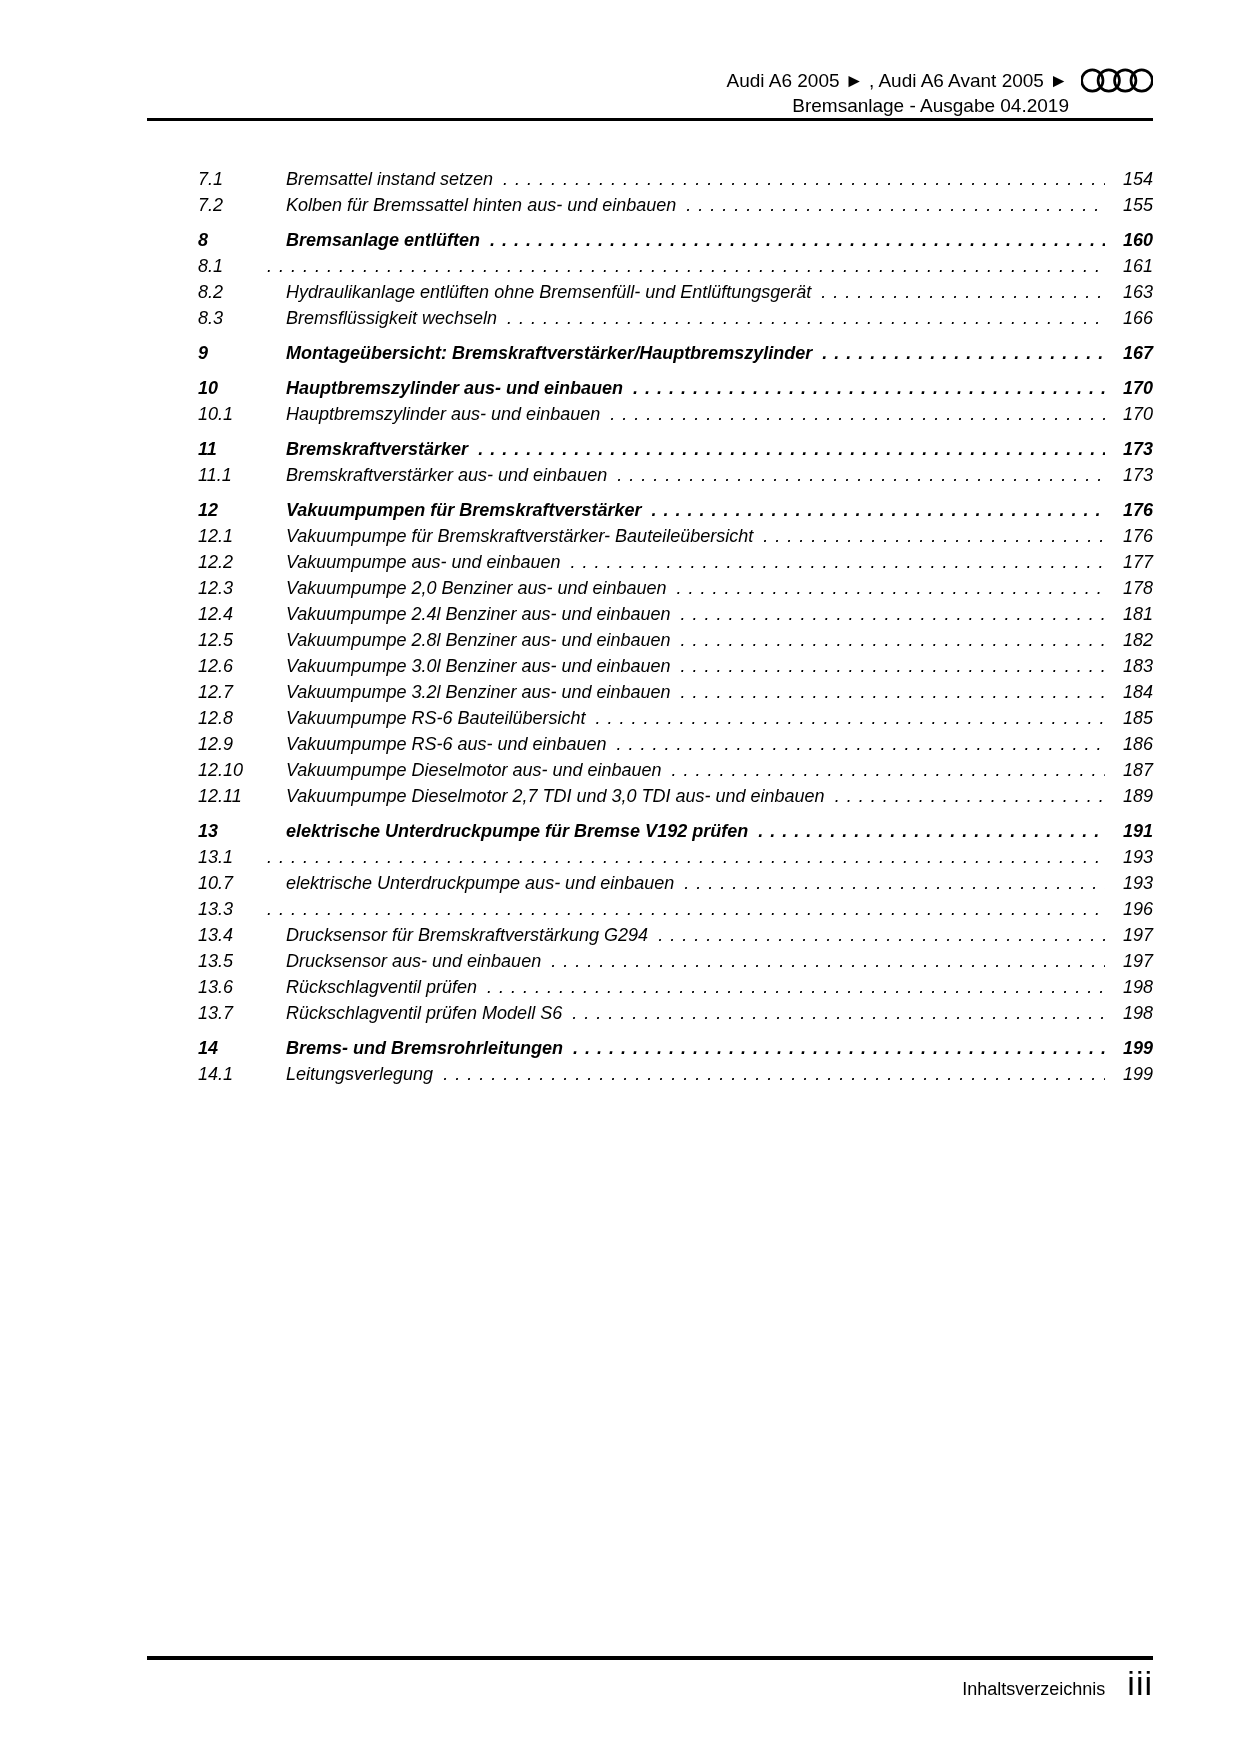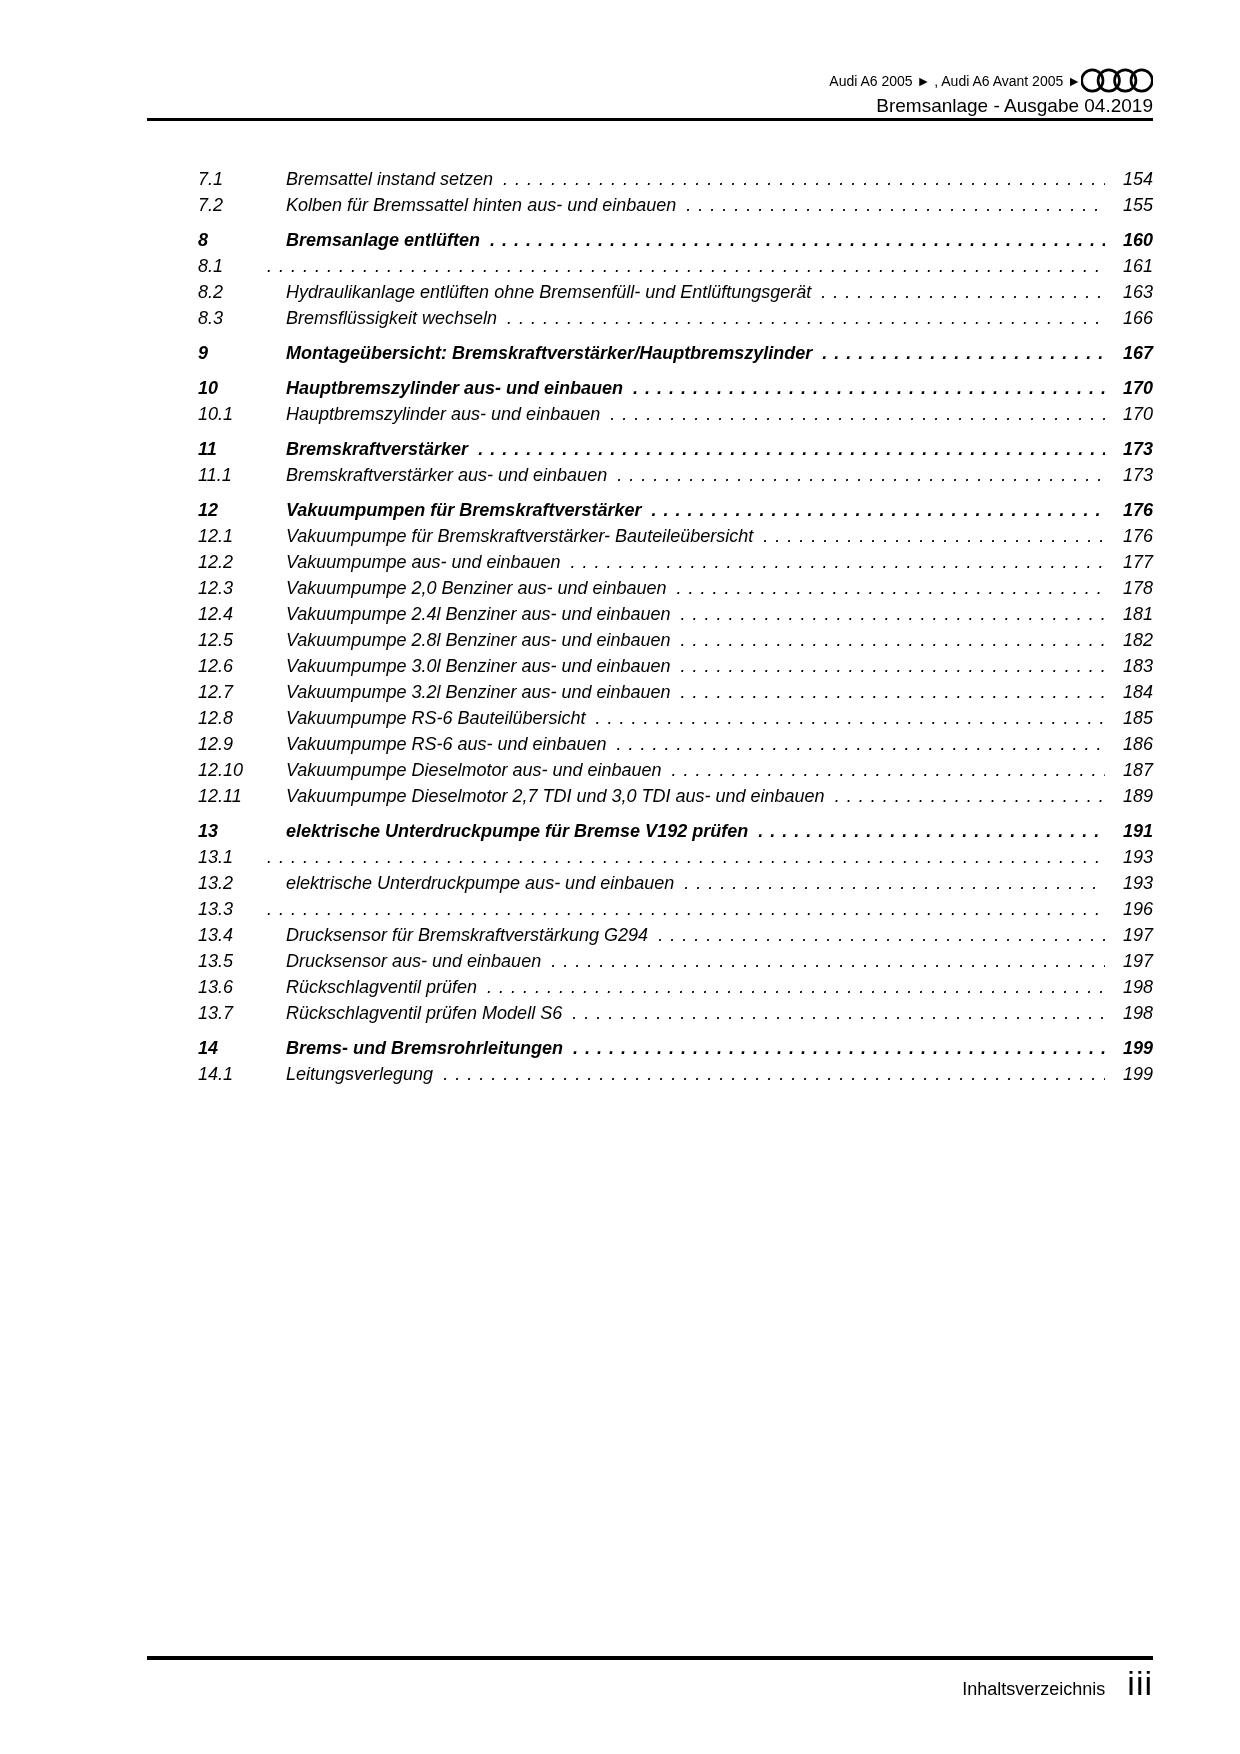--- a/index.html
+++ b/index.html
@@ -15,29 +15,31 @@
   
   .header {
     position: absolute;
     left: 147px; top: 68px;
     width: 1006px;
   }
   .header-line1 {
     display: flex;
     justify-content: flex-end;
     align-items: center;
-    font-size: 14px;
+    gap: 13px;
+    font-size: 19px;
     line-height: 24px;
     white-space: pre;
   }
   .audi-rings { display: block; }
   .header-line2 {
     font-size: 19px;
     line-height: 23px;
     text-align: right;
+    margin-right: 84px;
     margin-top: 1px;
   }
   .header-rule {
     position: absolute;
     left: 147px; top: 118px;
     width: 1006px;
     border-top: 3px solid #000;
   }
 
   
@@ -251,21 +253,21 @@
         <span class="title">elektrische Unterdruckpumpe für Bremse V192 prüfen</span>
         <span class="dots">........................................................................................................................</span>
         <span class="page">191</span>
       </div>
       <div class="toc-row">
         <span class="num">13.1</span>
         <span class="dots">........................................................................................................................</span>
         <span class="page">193</span>
       </div>
       <div class="toc-row">
-        <span class="num">13.2</span>
+        <span class="num">10.7</span>
         <span class="title">elektrische Unterdruckpumpe aus- und einbauen</span>
         <span class="dots">........................................................................................................................</span>
         <span class="page">193</span>
       </div>
       <div class="toc-row">
         <span class="num">13.3</span>
         <span class="dots">........................................................................................................................</span>
         <span class="page">196</span>
       </div>
       <div class="toc-row">

